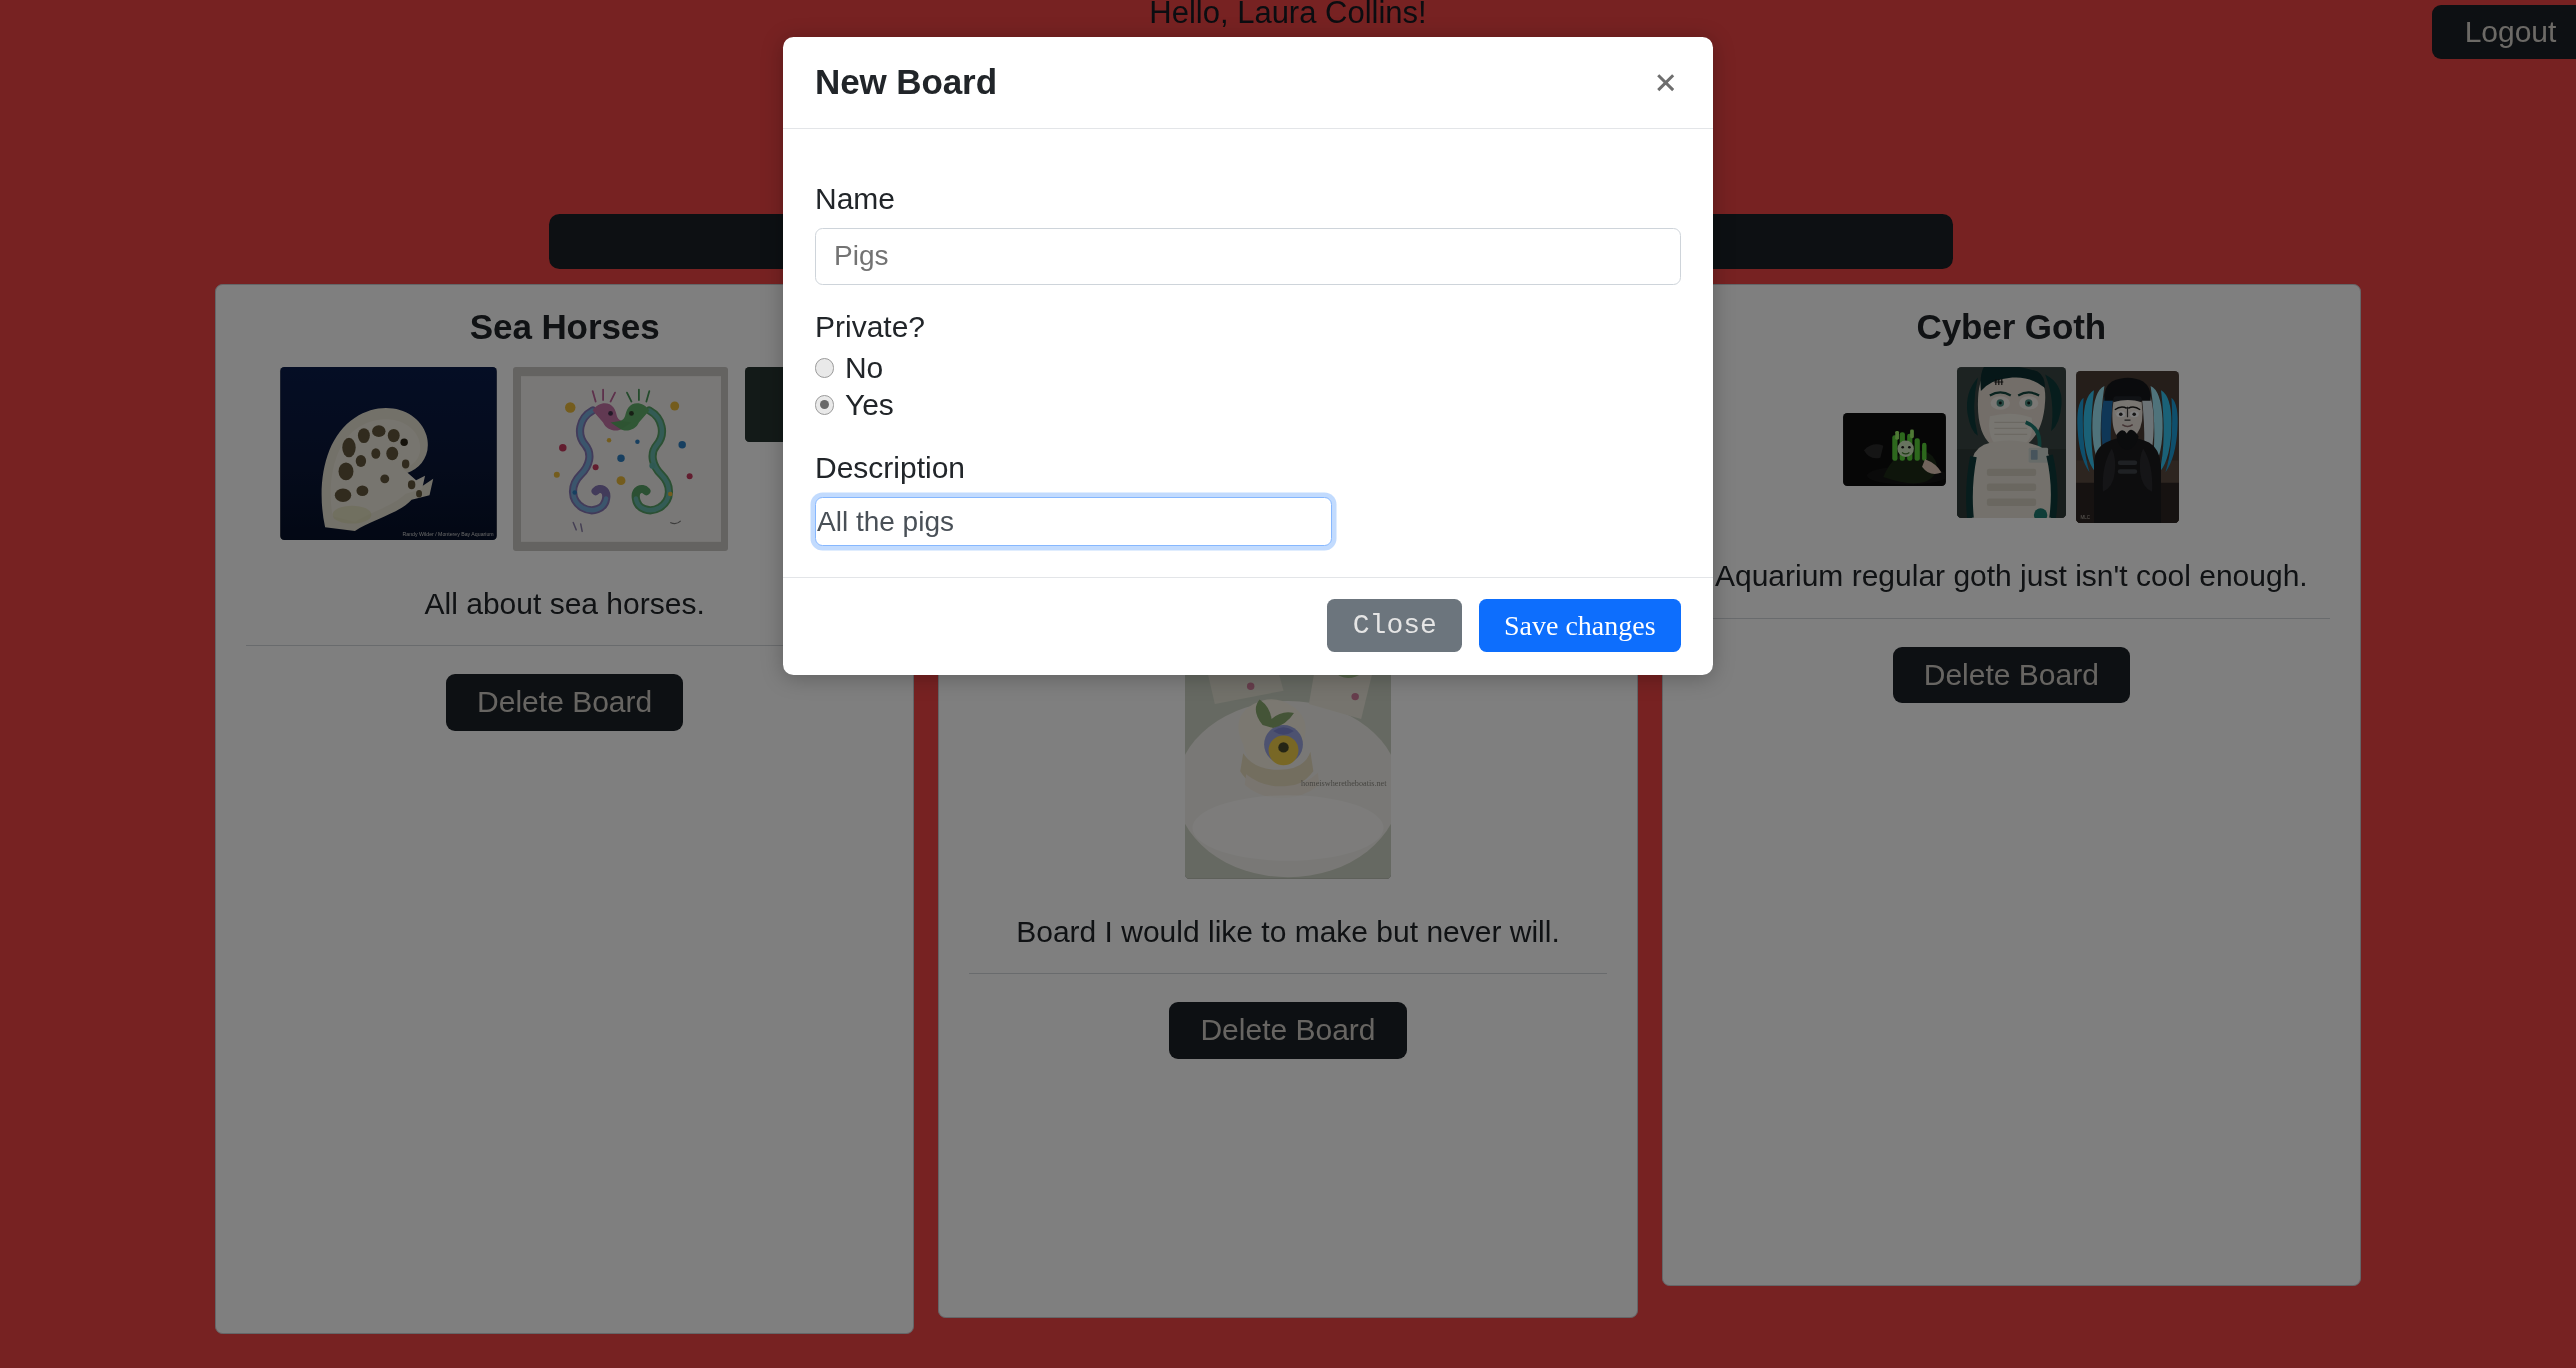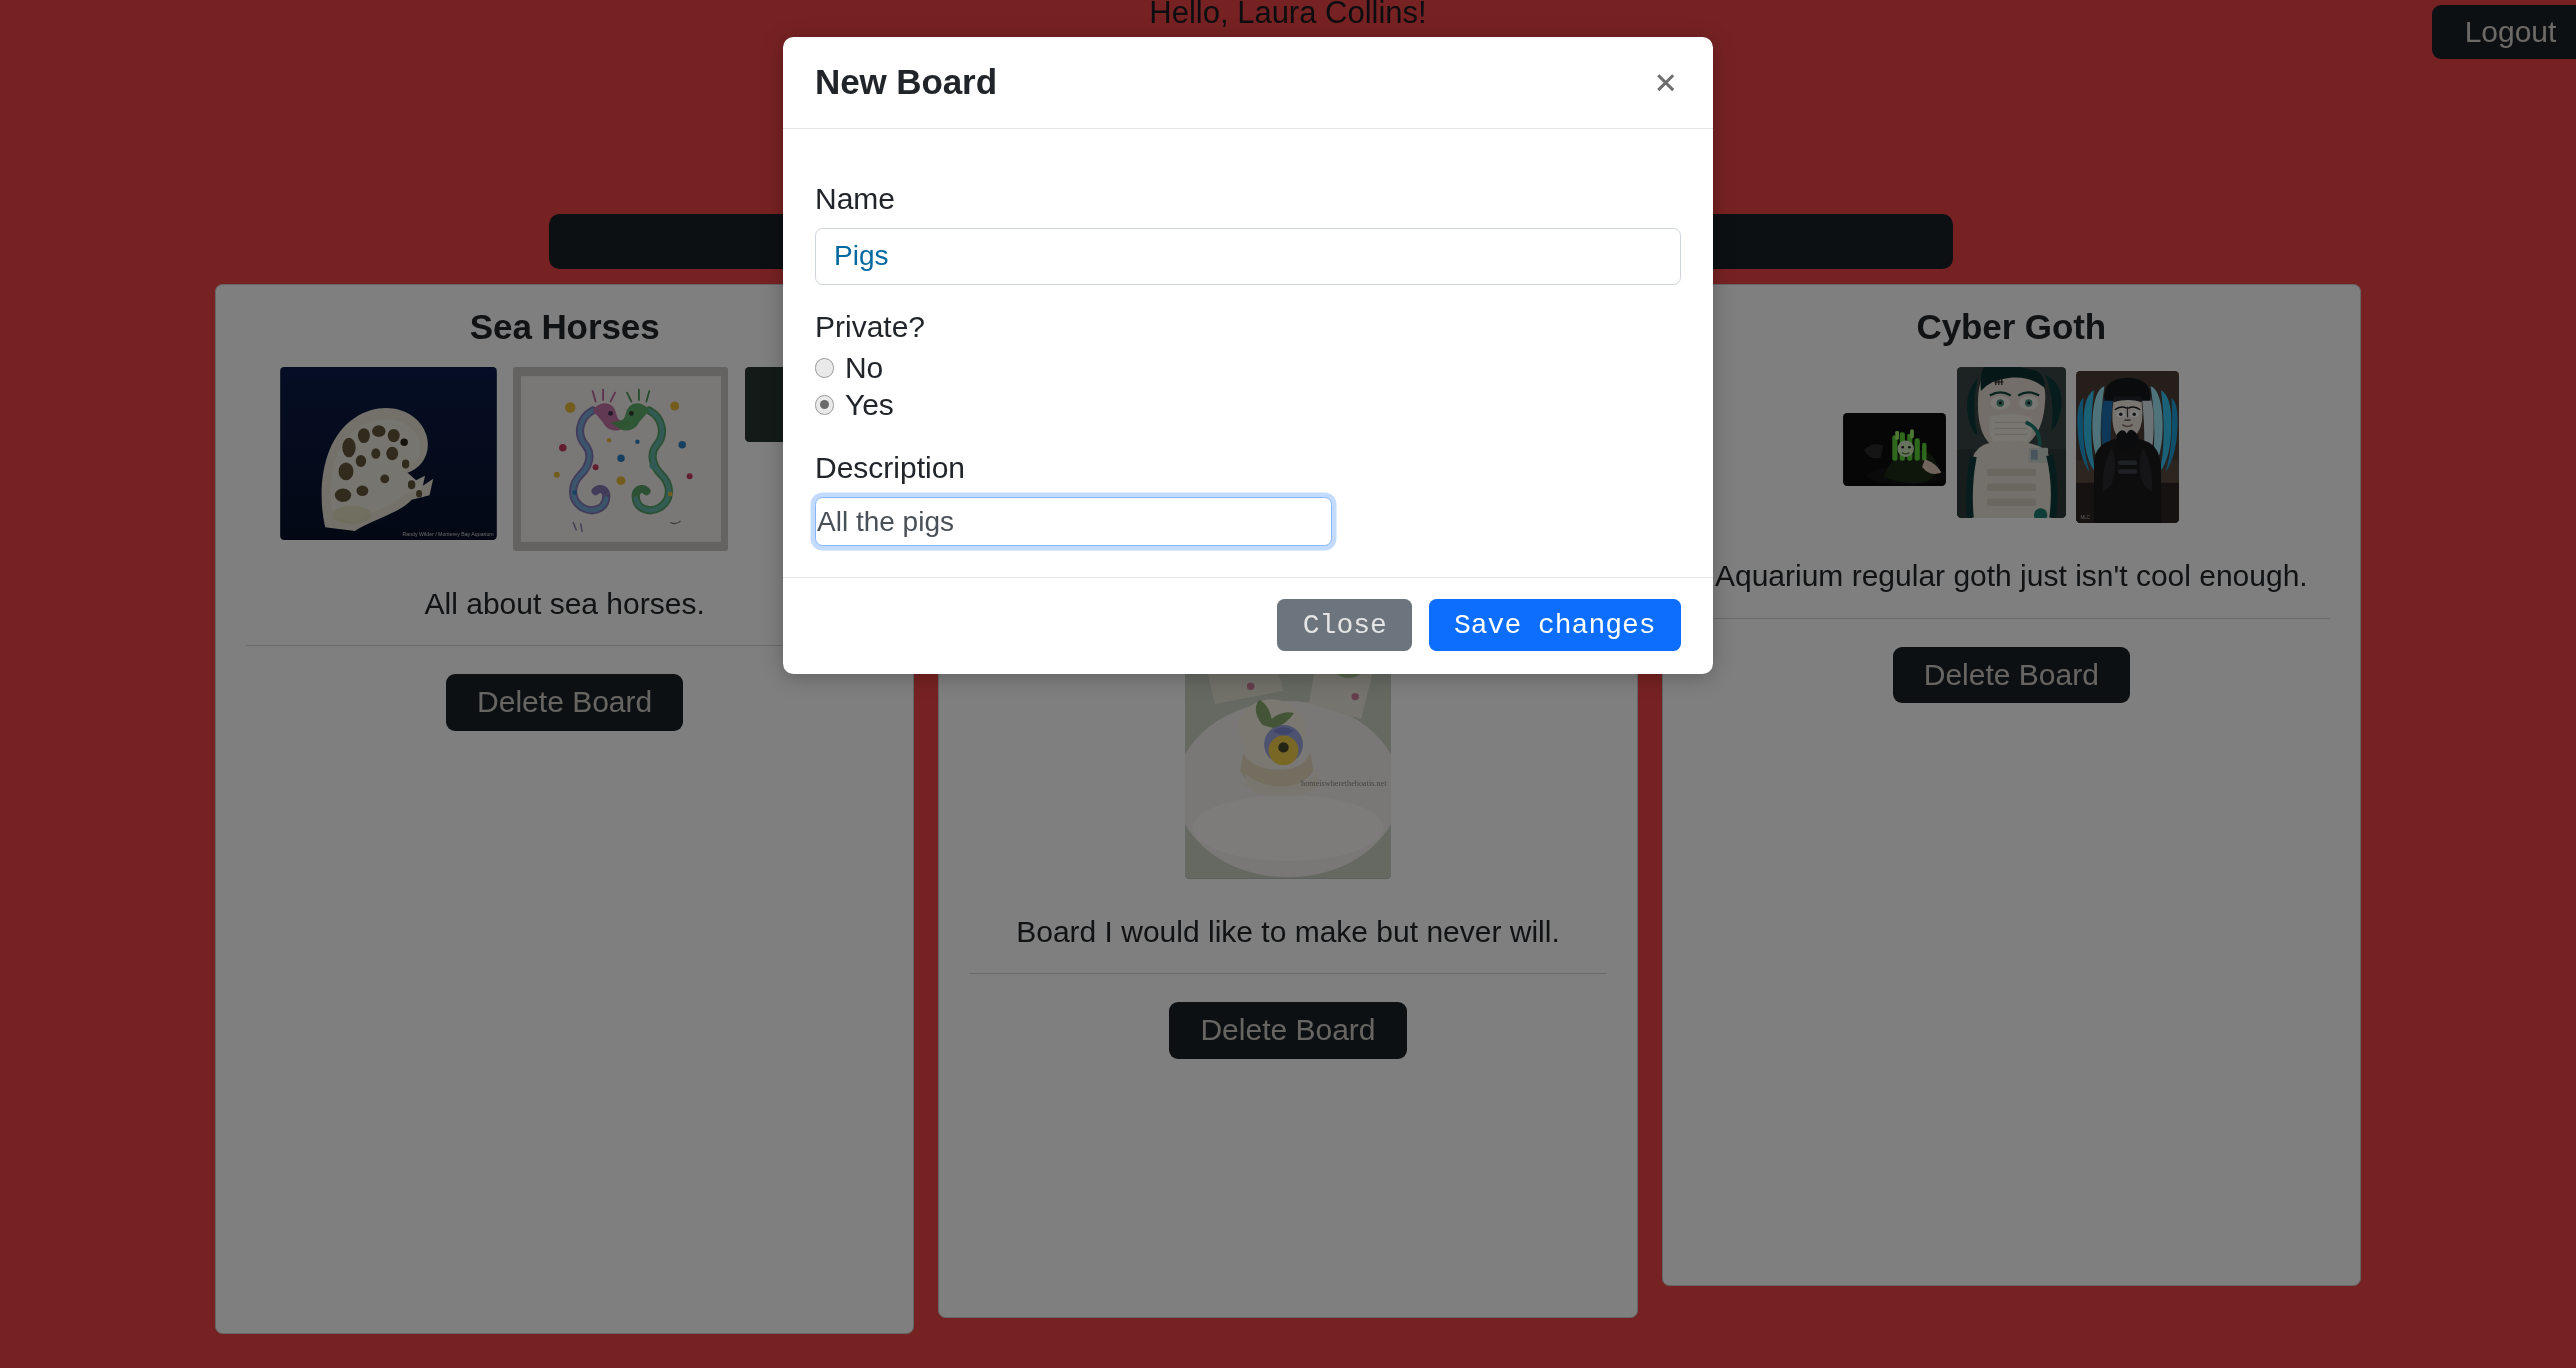--- a/index.html
+++ b/index.html
@@ -179,21 +179,21 @@
     line-height: 1.2;
     margin-top: 28px;
   }
 
   #name-input {
     display: block;
     width: 100%;
     height: 57px;
     font-size: 28px;
     font-family: "Liberation Sans", sans-serif;
-    color: #0369a1;
+    color: #737373;
     padding: 0 18px;
     border: 0.7px solid #ced4da;
     border-radius: 7.5px;
     background: #ffffff;
     outline: none;
     margin-bottom: 24px;
   }
 
   #private-label {
     font-size: 30px;
@@ -267,21 +267,21 @@
     font-family: Liberation Mono, monospace;
     cursor: pointer;
   }
   #save-button {
     background: #0d6efd;
     color: #ffffff;
     border: none;
     border-radius: 7.5px;
     font-size: 28px;
     padding: 10.5px 25.4px;
-    font-family: Liberation Mono, monospace;
+    font-family: Liberation Serif, serif;
     cursor: pointer;
     text-align: right;
   }
 </style>
 </head>
 <body>
 
 <div id="page">
 
   <div id="greeting">Hello, Laura Collins!</div>

